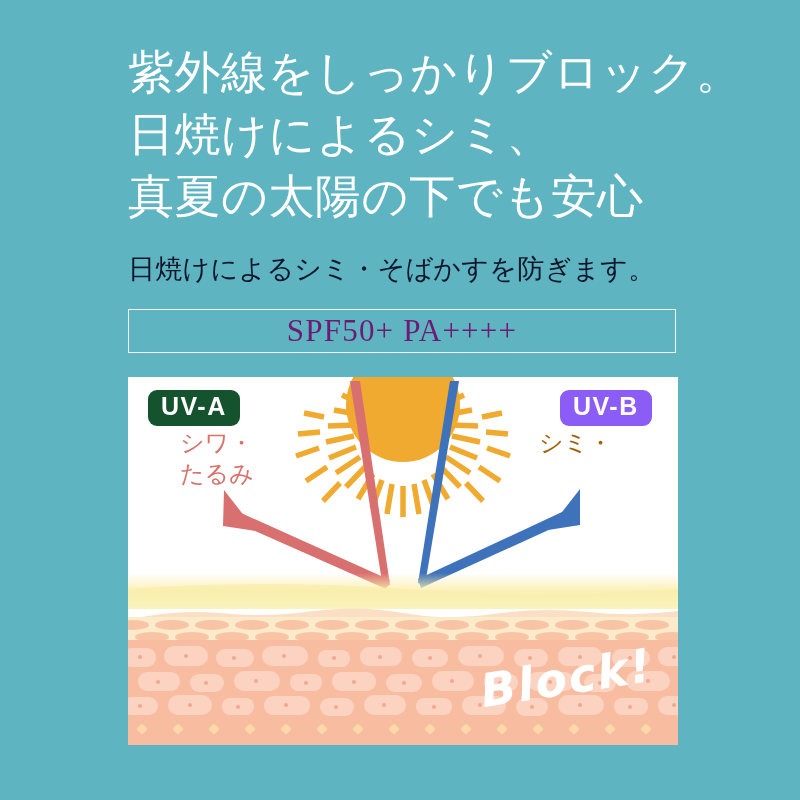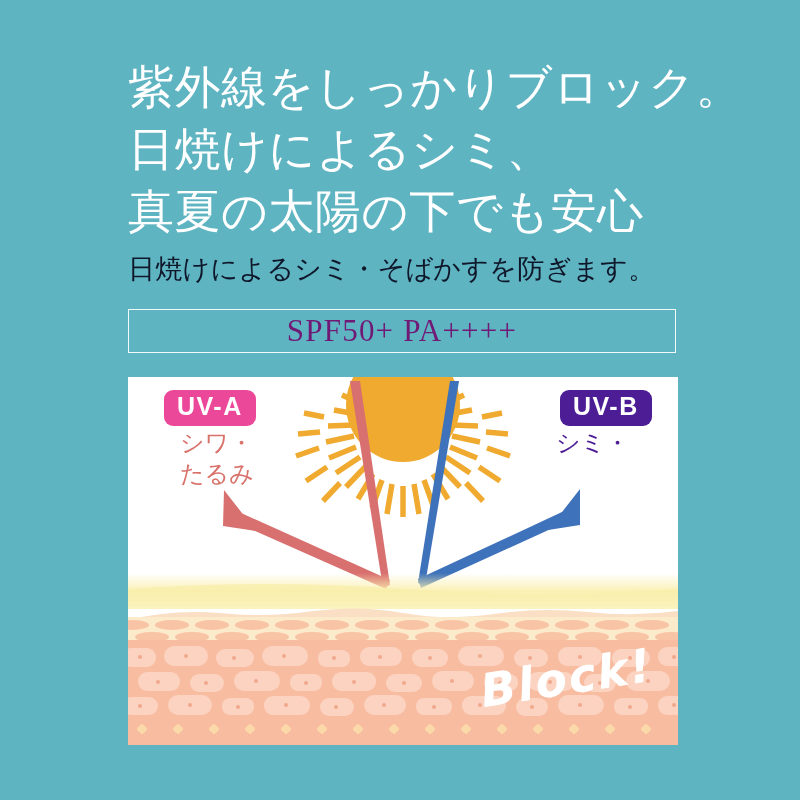--- a/index.html
+++ b/index.html
@@ -6,21 +6,21 @@
   body{
     width:800px;height:800px;overflow:hidden;
     background:#5FB4C2;
     font-family:"Liberation Serif", serif;
     -webkit-font-smoothing:antialiased;
   }
   #root{position:relative;width:800px;height:800px;}
 
   
   .headline{
-    position:absolute;left:128px;top:57px;width:560px;
+    position:absolute;left:128px;top:42px;width:560px;
     color:#ffffff;
     font-family:"Liberation Serif","DejaVu Serif",serif;
     font-size:46px;
     line-height:62px;
     letter-spacing:0.5px;
     white-space:nowrap;
   }
   .headline .hl-line{display:block;}
 
   .subhead{
@@ -64,33 +64,33 @@
     color:#ffffff;
     font-family:"Liberation Sans","DejaVu Sans",sans-serif;
     font-size:25px;
     font-weight:700;
     letter-spacing:1.5px;
     padding:2px 13px 4px 13px;
     border-radius:9px;
     white-space:nowrap;
     line-height:1.18;
   }
-  .badge-a{left:36px;top:13px;background:#ec4899;}
-  .badge-b{left:432px;top:13px;background:#4c1d95;}
+  .badge-a{left:20px;top:13px;background:#14532d;}
+  .badge-b{left:432px;top:13px;background:#8b5cf6;}
 
   .cap{
     position:absolute;
     font-family:"Liberation Sans","DejaVu Sans",sans-serif;
     font-size:24px;
     line-height:31px;
     white-space:nowrap;
     font-weight:500;
   }
   .cap-a{left:24px;top:50px;color:#D8726B;margin-left:28px;}
-  .cap-b{left:428px;top:50px;color:#4c1d95;}
+  .cap-b{left:411px;top:50px;color:#a16207;}
   .cap .cl{display:block;}
 
   
   .block-mark{
     position:absolute;left:352px;top:274px;
     color:#ffffff;
     font-family:"DejaVu Sans","Liberation Sans",sans-serif;
     font-size:46px;
     font-style:italic;
     font-weight:700;

